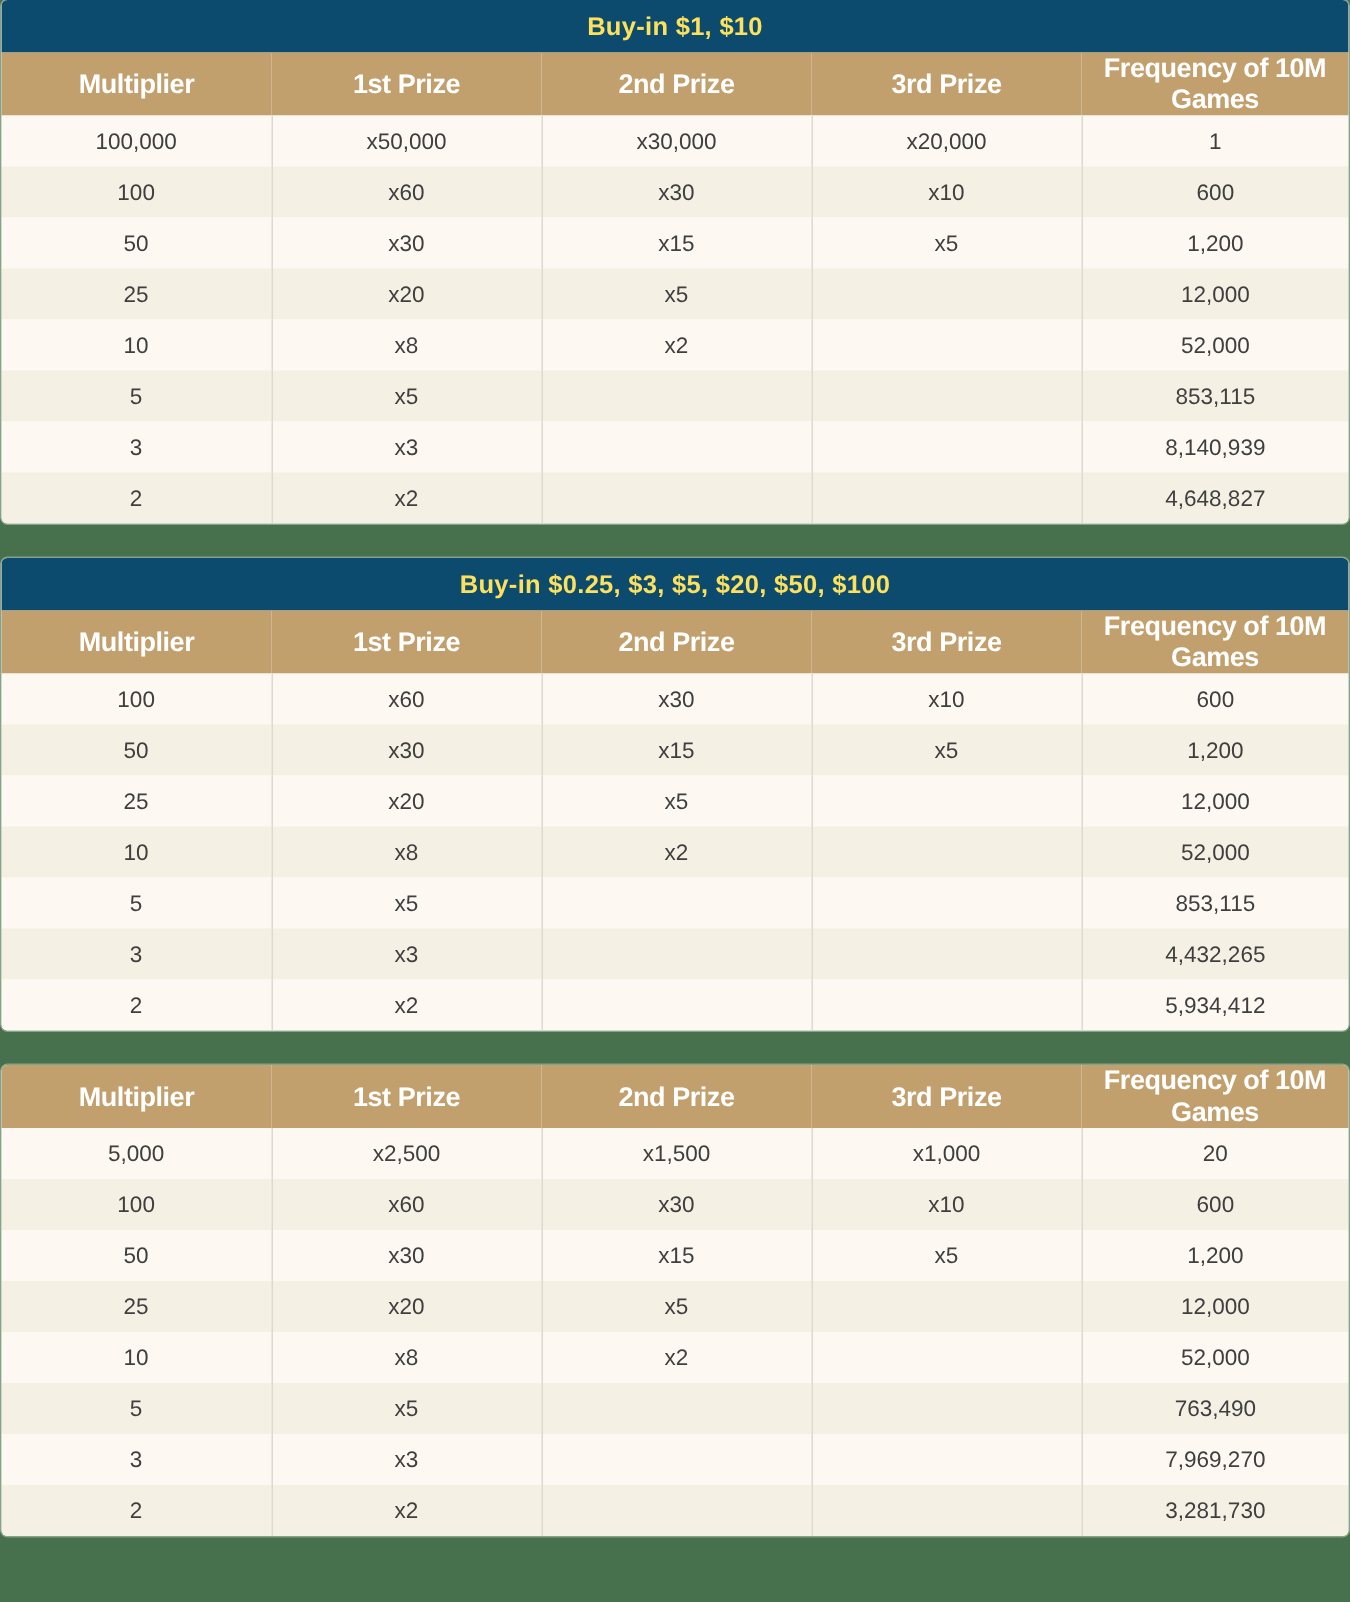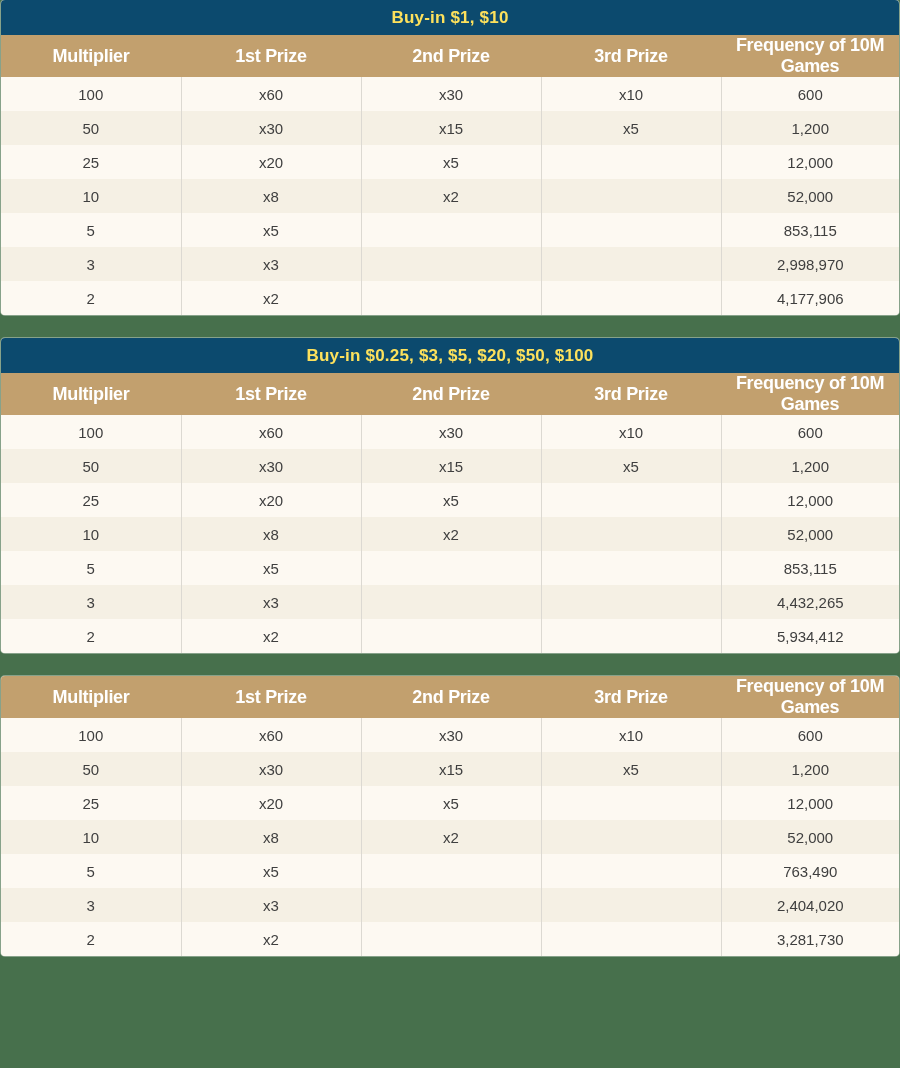--- a/index.html
+++ b/index.html
@@ -75,20 +75,27 @@
           <tr>
             <th>Multiplier</th>
             <th>1st Prize</th>
             <th>2nd Prize</th>
             <th>3rd Prize</th>
             <th>Frequency of 10M Games</th>
           </tr>
         </thead>
       <tbody>
           <tr>
+            <td>100,000</td>
+            <td>x50,000</td>
+            <td>x30,000</td>
+            <td>x20,000</td>
+            <td>1</td>
+          </tr>
+          <tr>
             <td>100</td>
             <td>x60</td>
             <td>x30</td>
             <td>x10</td>
             <td>600</td>
           </tr>
           <tr>
             <td>50</td>
             <td>x30</td>
             <td>x15</td>
@@ -114,28 +121,28 @@
             <td>x5</td>
             <td></td>
             <td></td>
             <td>853,115</td>
           </tr>
           <tr>
             <td>3</td>
             <td>x3</td>
             <td></td>
             <td></td>
-            <td>2,998,970</td>
+            <td>8,140,939</td>
           </tr>
           <tr>
             <td>2</td>
             <td>x2</td>
             <td></td>
             <td></td>
-            <td>4,177,906</td>
+            <td>4,648,827</td>
           </tr>
         </tbody>
     </table>
   </div>
 
   <div class="paytable">
     <div class="title-bar">Buy-in $0.25, $3, $5, $20, $50, $100</div>
     <table>
       <colgroup>
           <col class="c1">
@@ -220,20 +227,27 @@
           <tr>
             <th>Multiplier</th>
             <th>1st Prize</th>
             <th>2nd Prize</th>
             <th>3rd Prize</th>
             <th>Frequency of 10M Games</th>
           </tr>
         </thead>
       <tbody>
           <tr>
+            <td>5,000</td>
+            <td>x2,500</td>
+            <td>x1,500</td>
+            <td>x1,000</td>
+            <td>20</td>
+          </tr>
+          <tr>
             <td>100</td>
             <td>x60</td>
             <td>x30</td>
             <td>x10</td>
             <td>600</td>
           </tr>
           <tr>
             <td>50</td>
             <td>x30</td>
             <td>x15</td>
@@ -259,21 +273,21 @@
             <td>x5</td>
             <td></td>
             <td></td>
             <td>763,490</td>
           </tr>
           <tr>
             <td>3</td>
             <td>x3</td>
             <td></td>
             <td></td>
-            <td>2,404,020</td>
+            <td>7,969,270</td>
           </tr>
           <tr>
             <td>2</td>
             <td>x2</td>
             <td></td>
             <td></td>
             <td>3,281,730</td>
           </tr>
         </tbody>
     </table>

